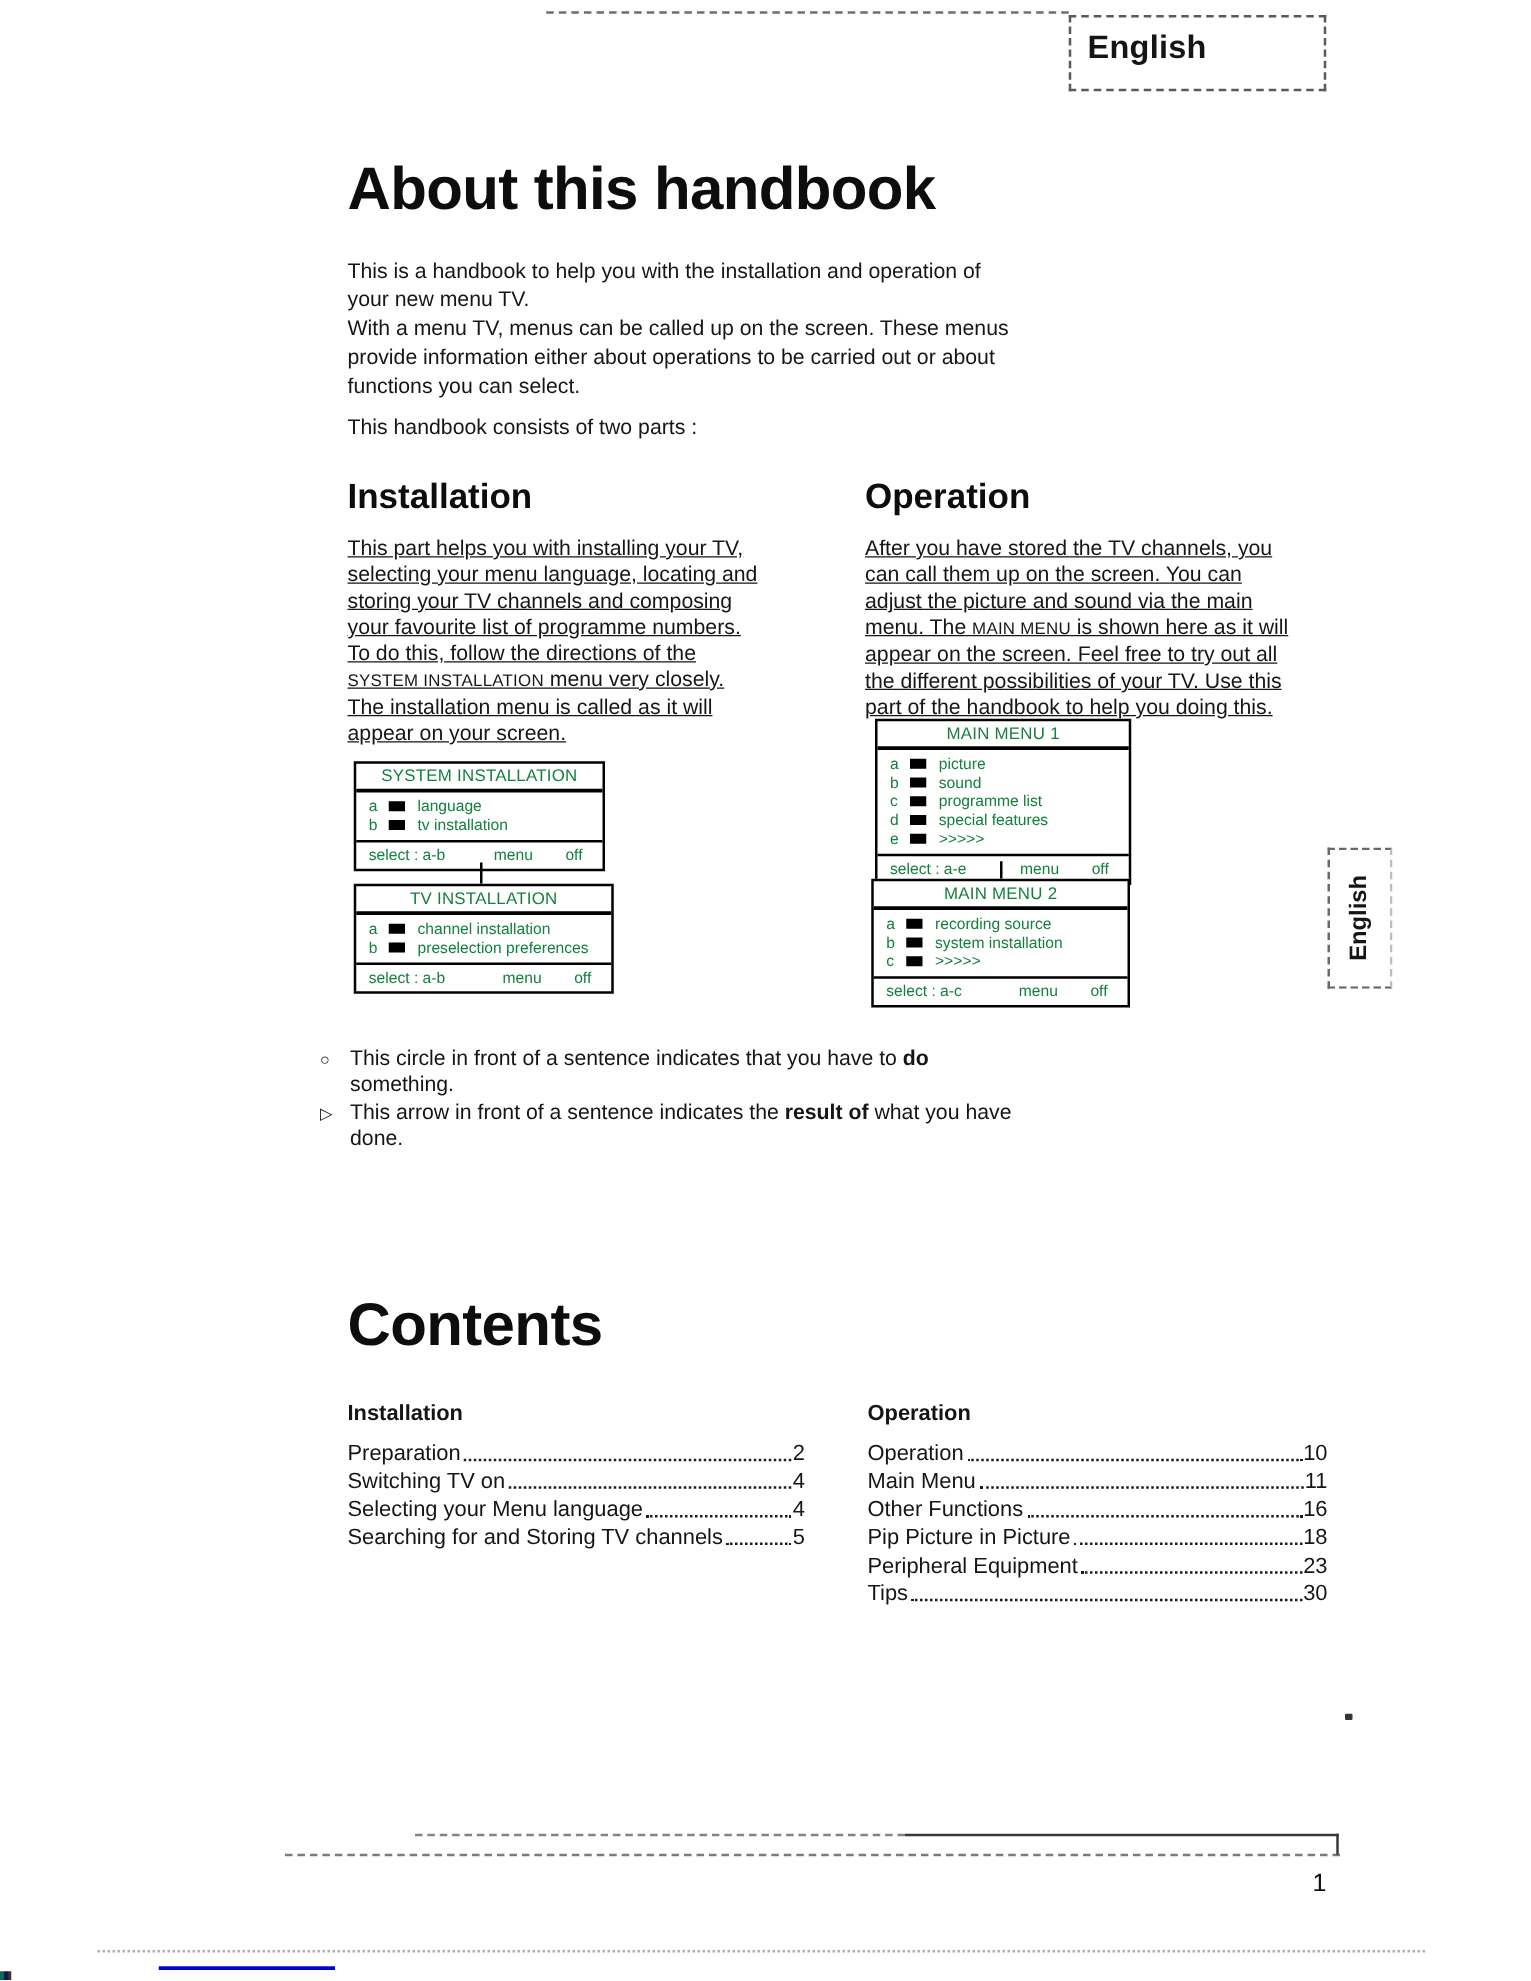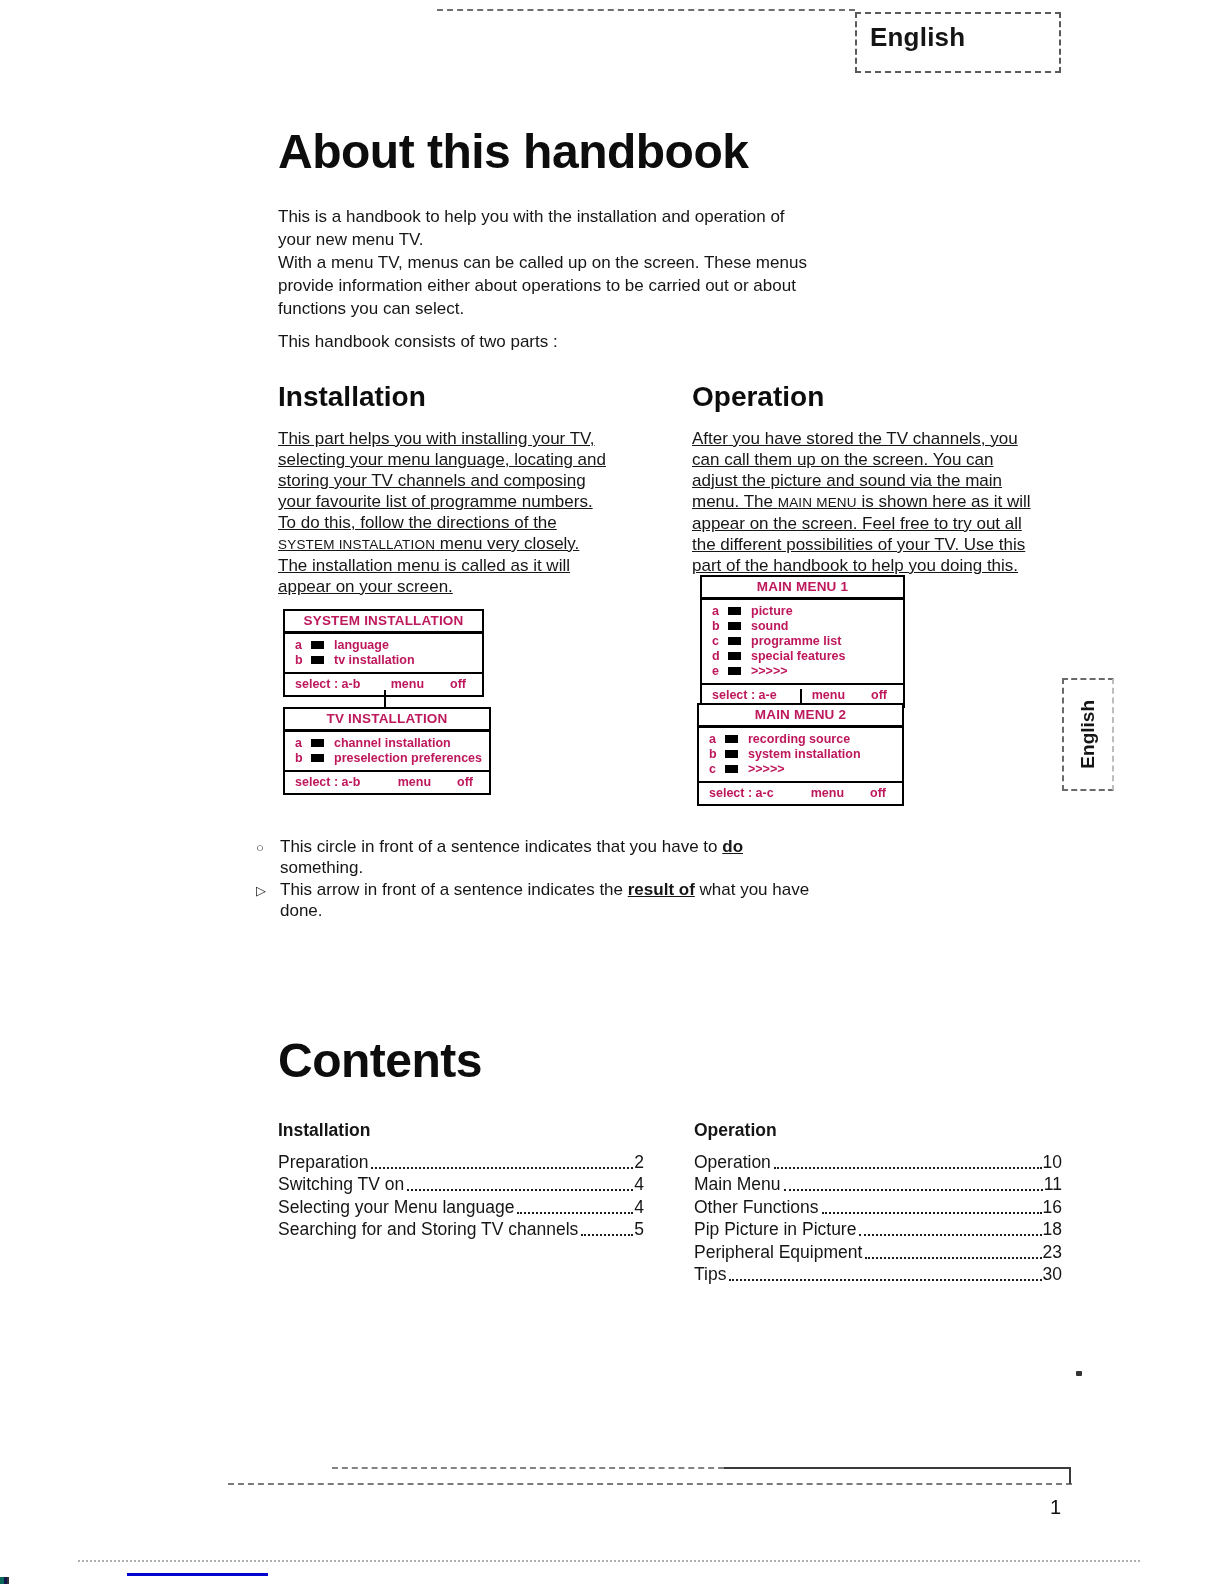--- a/index.html
+++ b/index.html
@@ -11,39 +11,39 @@
   .top-dash-line{position:absolute;left:437px;top:9px;width:418px;border-top:2px dashed #4a4a4a;opacity:.8;}
   .lang-box{position:absolute;left:855px;top:12px;width:206px;height:61px;border:2px dashed #5a5a5a;box-sizing:border-box;}
   .lang-box .txt{font-size:26px;font-weight:700;padding:8px 0 0 13px;letter-spacing:.2px;}
   
   .h1{position:absolute;font-size:48px;font-weight:700;letter-spacing:-.5px;color:#0d0d0d;}
   .h2{position:absolute;font-size:28px;font-weight:700;color:#0d0d0d;}
   .body-txt{position:absolute;font-size:17px;line-height:23px;white-space:pre-line;color:#161616;}
   .col-txt{line-height:21px;text-decoration:underline;}
   .smallcaps{font-size:13.5px;letter-spacing:.2px;}
   
-  .menu-box{position:absolute;border:2px solid #000;background:#fff;box-sizing:border-box;font-weight:700;color:#be185d;}
+  .menu-box{position:absolute;border:2px solid #000;background:#fff;box-sizing:border-box;font-weight:400;color:#15803d;}
   .menu-title{text-align:center;font-size:13.5px;padding:2px 0 3px;border-bottom:3px solid #000;letter-spacing:.2px;}
   .menu-items{padding:4px 6px 4px 10px;border-bottom:2px solid #000;}
   .menu-item{display:flex;align-items:flex-start;font-size:12.5px;line-height:15px;}
   .mi-key{width:16px;}
   .mi-square{width:13px;height:8px;background:#000;margin:3px 10px 0 0;flex:none;}
   .menu-footer{display:flex;align-items:center;font-size:12.5px;padding:3px 16px 4px 10px;}
   .menu-footer .sp{flex:1;}
   .menu-footer .off-lbl{margin-left:26px;}
   .connector{position:absolute;width:2px;background:#000;}
   
   .side-tab{position:absolute;left:1062px;top:678px;width:52px;height:113px;box-sizing:border-box;
     border:2px dashed #6a6a6a;border-right:2px dashed #bdbdbd;display:flex;align-items:center;justify-content:center;}
   .side-tab .vtxt{writing-mode:vertical-rl;transform:rotate(180deg);font-size:19px;font-weight:700;}
   
   .legend-row{position:absolute;display:flex;}
   .legend-glyph{width:24px;font-size:13px;line-height:21px;padding-top:1px;flex:none;}
   .legend-text{width:585px;font-size:17px;line-height:21px;white-space:pre-line;}
-  .bold{font-weight:700;text-decoration:underline;}
+  .bold{font-weight:700;}
   
   .toc-col{position:absolute;}
   .toc-header{font-size:17.5px;font-weight:700;margin-bottom:9px;}
   .toc-item{display:flex;align-items:flex-end;font-size:17.5px;height:22.5px;}
   .toc-label{white-space:nowrap;padding-right:2px;}
   .toc-leader{flex:1;border-bottom:2.4px dotted #1c1c1c;margin:0 1px 4px 1px;min-width:8px;}
   .toc-page{white-space:nowrap;}
   
   .dash{position:absolute;border-top:2px dashed #4f4f4f;}
   .solid{position:absolute;border-top:2px solid #3a3a3a;}

